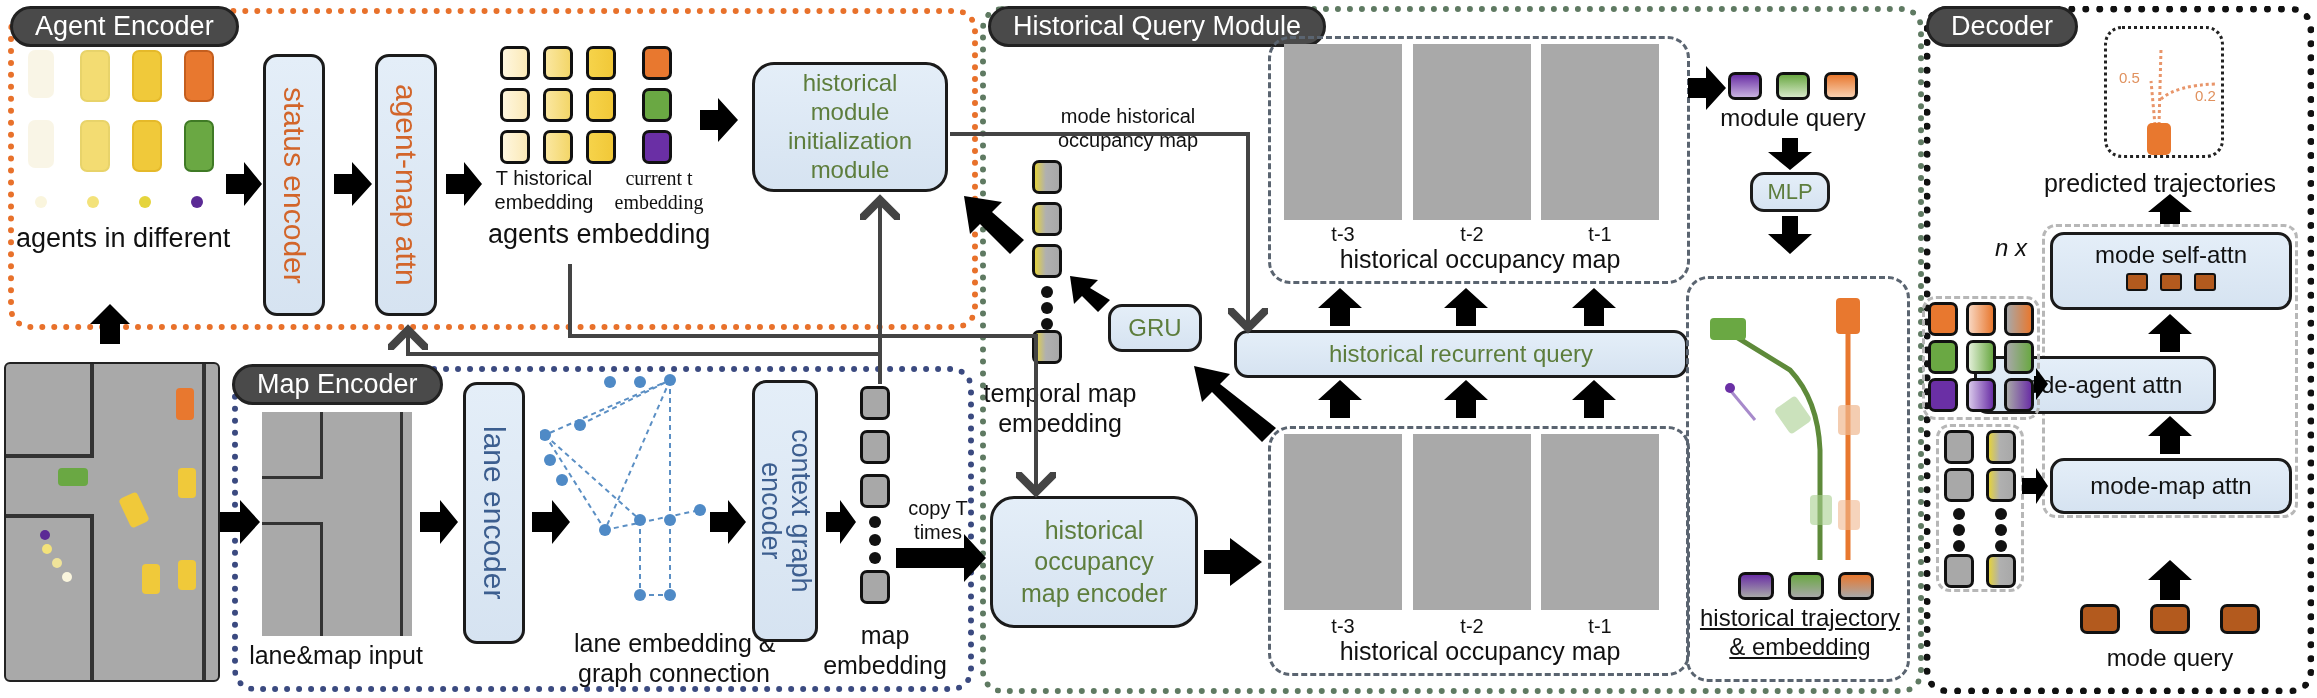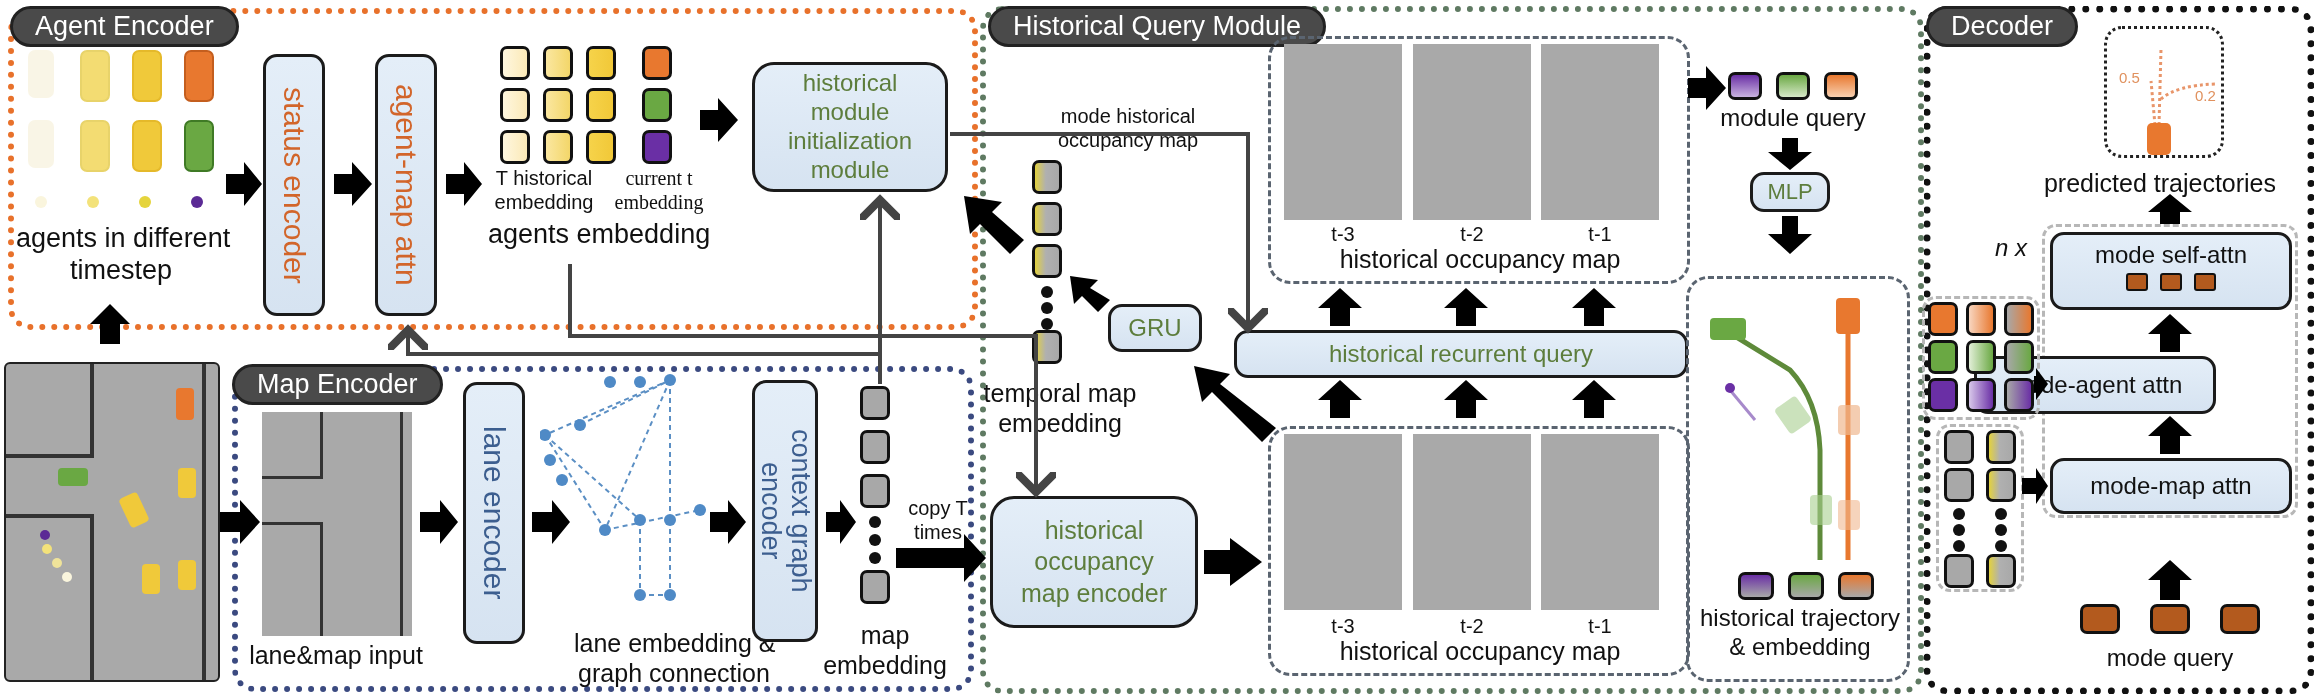--- a/index.html
+++ b/index.html
@@ -51,21 +51,20 @@
   <div class="abs" style="left:58px;top:70px;width:26px;height:48px;background:#f3dc72;border:2px solid #e8d36a;border-radius:7px"></div>
   <div class="abs" style="left:110px;top:70px;width:26px;height:48px;background:#f0c93a;border:2px solid #e5b92a;border-radius:7px"></div>
   <div class="abs" style="left:162px;top:70px;width:26px;height:48px;background:#6aa843;border:2px solid #3f7a25;border-radius:7px"></div>
   <div class="abs" style="left:13px;top:146px;width:12px;height:12px;border-radius:50%;background:#faf5dd"></div>
   <div class="abs" style="left:65px;top:146px;width:12px;height:12px;border-radius:50%;background:#f3e27a"></div>
   <div class="abs" style="left:117px;top:146px;width:12px;height:12px;border-radius:50%;background:#e5d43c"></div>
   <div class="abs" style="left:169px;top:146px;width:12px;height:12px;border-radius:50%;background:#5b2a95"></div>
 </div>
 <div class="label" style="left:16px;top:222px;width:210px;">
   <div>agents in different</div>
-  <div>timestep</div>
 </div>
 
 <div class="box" style="left:263px;top:54px;width:62px;height:262px;">
   <span class="vtext orange-t">status encoder</span>
 </div>
 <div class="box" style="left:375px;top:54px;width:62px;height:262px;">
   <span class="vtext orange-t">agent-map attn</span>
 </div>
 
 <div class="abs" style="left:500px;top:46px;width:200px;height:120px;">
@@ -265,21 +264,21 @@
   <rect x="110" y="205" width="22" height="30" rx="4" fill="#a8cf90" opacity=".6"></rect>
   <rect x="80" y="110" width="26" height="30" rx="4" fill="#a8cf90" opacity=".6" transform="rotate(-35 93 125)"></rect>
   <line x1="30" y1="100" x2="55" y2="130" stroke="#a78acb" stroke-width="3"></line>
   <circle cx="30" cy="98" r="5" fill="#6a2fa5"></circle>
 </svg>
 <div class="abs" style="left:1738px;top:572px;width:140px;height:30px;">
   <div class="tok" style="left:0;top:0;width:36px;height:28px;background:linear-gradient(180deg,#6a2fa5,#a8a8a8)"></div>
   <div class="tok" style="left:50px;top:0;width:36px;height:28px;background:linear-gradient(180deg,#6aa843,#a8a8a8)"></div>
   <div class="tok" style="left:100px;top:0;width:36px;height:28px;background:linear-gradient(180deg,#e8782f,#a8a8a8)"></div>
 </div>
-<div class="label" style="left:1690px;top:604px;width:220px;font-size:24px;">
+<div class="label" style="left:1690px;top:604px;width:220px;font-size:24px;text-decoration:underline;">
   <div>historical trajectory</div>
   <div>&amp; embedding</div>
 </div>
 
 <div class="abs" style="left:2104px;top:26px;width:120px;height:132px;border:3px dotted #222;border-radius:18px;box-sizing:border-box;">
   <svg width="114" height="126">
     <path d="M52 96 L54 20" stroke="#e8956a" stroke-width="3" stroke-dasharray="3,3" fill="none"></path>
     <path d="M48 96 L44 52" stroke="#e8956a" stroke-width="3" stroke-dasharray="3,3" fill="none"></path>
     <path d="M54 70 Q70 56 110 55" stroke="#e8956a" stroke-width="3" stroke-dasharray="3,3" fill="none"></path>
     <rect x="40" y="94" width="24" height="32" rx="5" fill="#e8782f"></rect>

